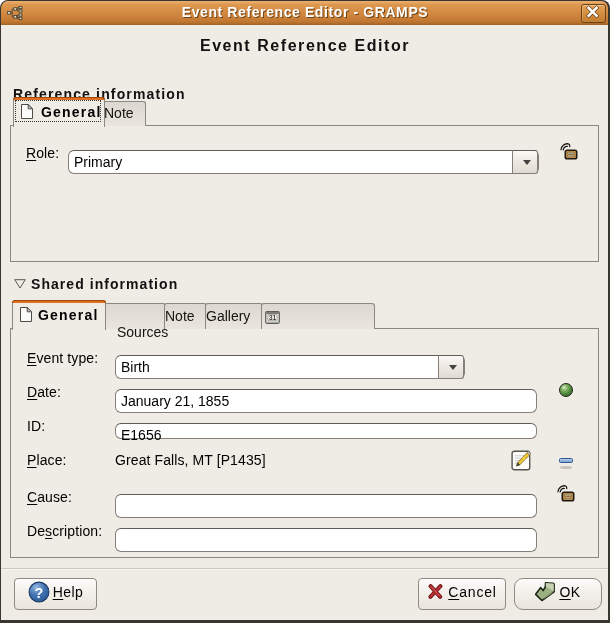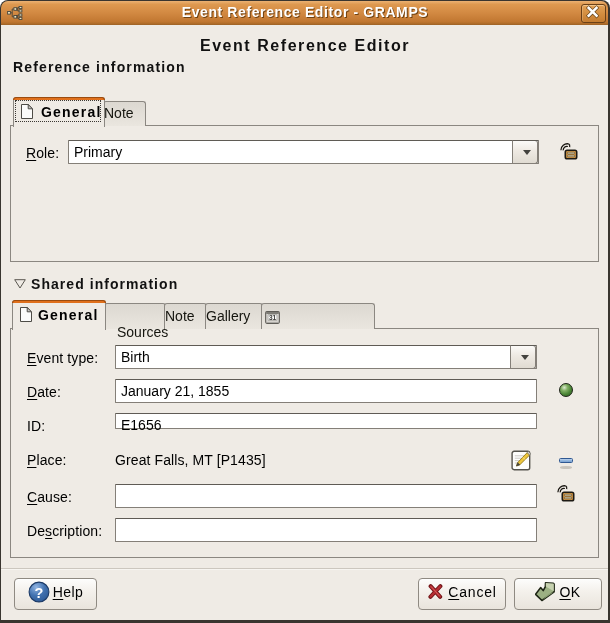--- a/index.html
+++ b/index.html
@@ -19,21 +19,21 @@
   font-size:16px;font-weight:bold;letter-spacing:1.55px;color:#111;}
 .sechead{font-size:14px;font-weight:bold;letter-spacing:0.95px;color:#111;}
 .panel{position:absolute;background:#efebe5;border:1px solid #8b8781;}
 .tab-active{position:absolute;background:#efebe5;border:1px solid #8b8781;border-bottom:none;
   border-radius:4px 4px 0 0;z-index:3;}
 .tab-orange{position:absolute;left:-1px;top:-1px;right:-1px;height:3px;background:#e0701c;
   border-radius:4px 4px 0 0;border:1px solid #9c4c0f;border-bottom:none;box-sizing:border-box;}
 .tab-inactive{position:absolute;background:linear-gradient(#dcd8d1,#eae6df);border:1px solid #8b8781;
   border-bottom:none;border-radius:3px 3px 0 0;z-index:1;text-align:left;color:#15150f;}
 .entry{position:absolute;background:#fff;border:1px solid #847f78;border-top-color:#5f5b55;
-  border-radius:1px;box-sizing:border-box;}
+  border-radius:6px;box-sizing:border-box;margin-top:10px;}
 .entry .txt{position:absolute;left:5px;top:3px;font-size:14px;white-space:pre;}
 .combobtn{position:absolute;right:0;top:-1px;bottom:-1px;width:24px;
   background:linear-gradient(#fbfaf8,#eee9e2 45%,#e0dbd2);border:1px solid #847f78;border-top-color:#5f5b55;
   border-radius:0 3px 3px 0;}
 .arrow{position:absolute;width:0;height:0;border-left:4.5px solid transparent;
   border-right:4.5px solid transparent;border-top:5px solid #43423e;}
 .label{position:absolute;font-size:14px;color:#000;letter-spacing:0.1px;white-space:pre;}
 u{text-decoration:underline;text-decoration-thickness:1px;text-underline-offset:2px;}
 .btn{position:absolute;top:578px;height:30px;border:1px solid #8f8a82;border-radius:4px;
   background:linear-gradient(#fdfdfc 0%,#f4f1ec 40%,#e9e4dc 100%);
@@ -68,21 +68,21 @@
     <g stroke="#5f3d14" stroke-width="3.8" stroke-linecap="square">
       <path d="M7.7 3.9 L15.5 11.7 M15.5 3.9 L7.7 11.7"></path>
     </g>
     <g stroke="#ffffff" stroke-width="2.6" stroke-linecap="square">
       <path d="M7.7 3.9 L15.5 11.7 M15.5 3.9 L7.7 11.7"></path>
     </g>
   </svg>
 </div>
 <div id="client"></div>
 <div id="heading">Event Reference Editor</div>
-<div class="sechead" style="position:absolute;left:13px;top:59px;letter-spacing:1.15px;">Reference information</div>
+<div class="sechead" style="position:absolute;left:13px;top:86px;letter-spacing:1.15px;">Reference information</div>
 
 <div class="panel" style="left:10px;top:125px;width:587px;height:135px;"></div>
 <div class="tab-active" style="left:13px;top:97px;width:90px;height:29px;">
   <div class="tab-orange"></div>
 </div>
 <div class="abs" style="left:16px;top:101px;width:84px;height:20px;outline:1px dotted #3b3833;z-index:4;"></div>
 <svg class="abs" style="left:20px;top:103px;z-index:4" width="14" height="17" viewBox="0 0 14 17">
   <path d="M1.5 1.5 H8.2 L12.5 5.8 V15.5 H1.5 Z" fill="#fbfbfa" stroke="#4e4c47" stroke-width="1"></path>
   <path d="M8.2 1.5 V5.8 H12.5 Z" fill="#c9c8c4" stroke="#4e4c47" stroke-width="1"></path>
 </svg>
@@ -136,21 +136,21 @@
   <svg class="abs" style="left:3px;top:7px;" width="15" height="13" viewBox="0 0 15 13">
     <rect x="0.7" y="0.7" width="13.6" height="11.6" rx="1.2" fill="#e8e6e2" stroke="#5f5d57" stroke-width="1.2"></rect>
     <path d="M1.2 2 H13.8" stroke="#7e7c76" stroke-width="2"></path>
     <rect x="3" y="3.8" width="9" height="5.4" fill="#fafaf9" stroke="#8a8882" stroke-width="0.7"></rect>
     <path d="M1.4 11.3 H13.6" stroke="#aaa8a2" stroke-width="1.2"></path>
     <text x="7.5" y="8.8" font-family="Liberation Sans" font-size="6.5" font-weight="bold" fill="#3a3935" text-anchor="middle">31</text>
   </svg>
 </div>
 
 <div class="label" style="left:27px;top:350px;"><u>E</u>vent type:</div>
-<div class="entry" style="left:115px;top:345px;width:422px;height:24px;">
+<div class="entry" style="left:115px;top:345px;width:350px;height:24px;">
   <div class="txt">Birth</div>
   <div class="combobtn"></div>
   <div class="arrow" style="right:7px;top:9px;"></div>
 </div>
 
 <div class="label" style="left:27px;top:384px;"><u>D</u>ate:</div>
 <div class="entry" style="left:115px;top:379px;width:422px;height:24px;">
   <div class="txt">January 21, 1855</div>
 </div>
 <div class="abs" style="left:559px;top:383px;width:14px;height:14px;border-radius:50%;
@@ -220,20 +220,20 @@
     <g stroke="#6e1215" stroke-width="4" stroke-linecap="round">
       <path d="M3.6 2.2 L13.2 12.8 M13.4 2.2 L3.4 12.8"></path>
     </g>
     <g stroke="#b62e33" stroke-width="2.5" stroke-linecap="round">
       <path d="M3.9 2.5 L12.9 12.5 M13.1 2.5 L3.7 12.5"></path>
     </g>
     <path d="M4.2 2.6 L12.4 11.8" stroke="#d9605f" stroke-width="0.9"></path>
   </svg>
   <span style="letter-spacing:0.8px;"><u>C</u>ancel</span>
 </div>
-<div class="btn" style="left:514px;width:86px;">
+<div class="btn" style="left:514px;width:86px;border-radius:9px;">
   <svg width="20" height="20" viewBox="0 0 20 20" style="margin-right:4px;">
     <path d="M10.5 0.9 L18.3 1.2 L19.1 2 L19.1 9.9 L6.9 18.5 L0.6 12.4 L5.6 5.6 L8.2 8.6 L10.4 4.6 Z" fill="#9cb083" stroke="#1d2414" stroke-width="1.6" stroke-linejoin="round"></path>
     <path d="M6.9 18.2 L19 9.9 L13 12.2 Z" fill="#8ba073"></path>
     <path d="M10.8 1.1 L18.3 1.4 L18.8 2 L18.8 9.2 L10.8 4.6 Z" fill="#c7d2b0"></path>
   </svg>
   <span><u>O</u>K</span>
 </div>
 
 </body></html>

